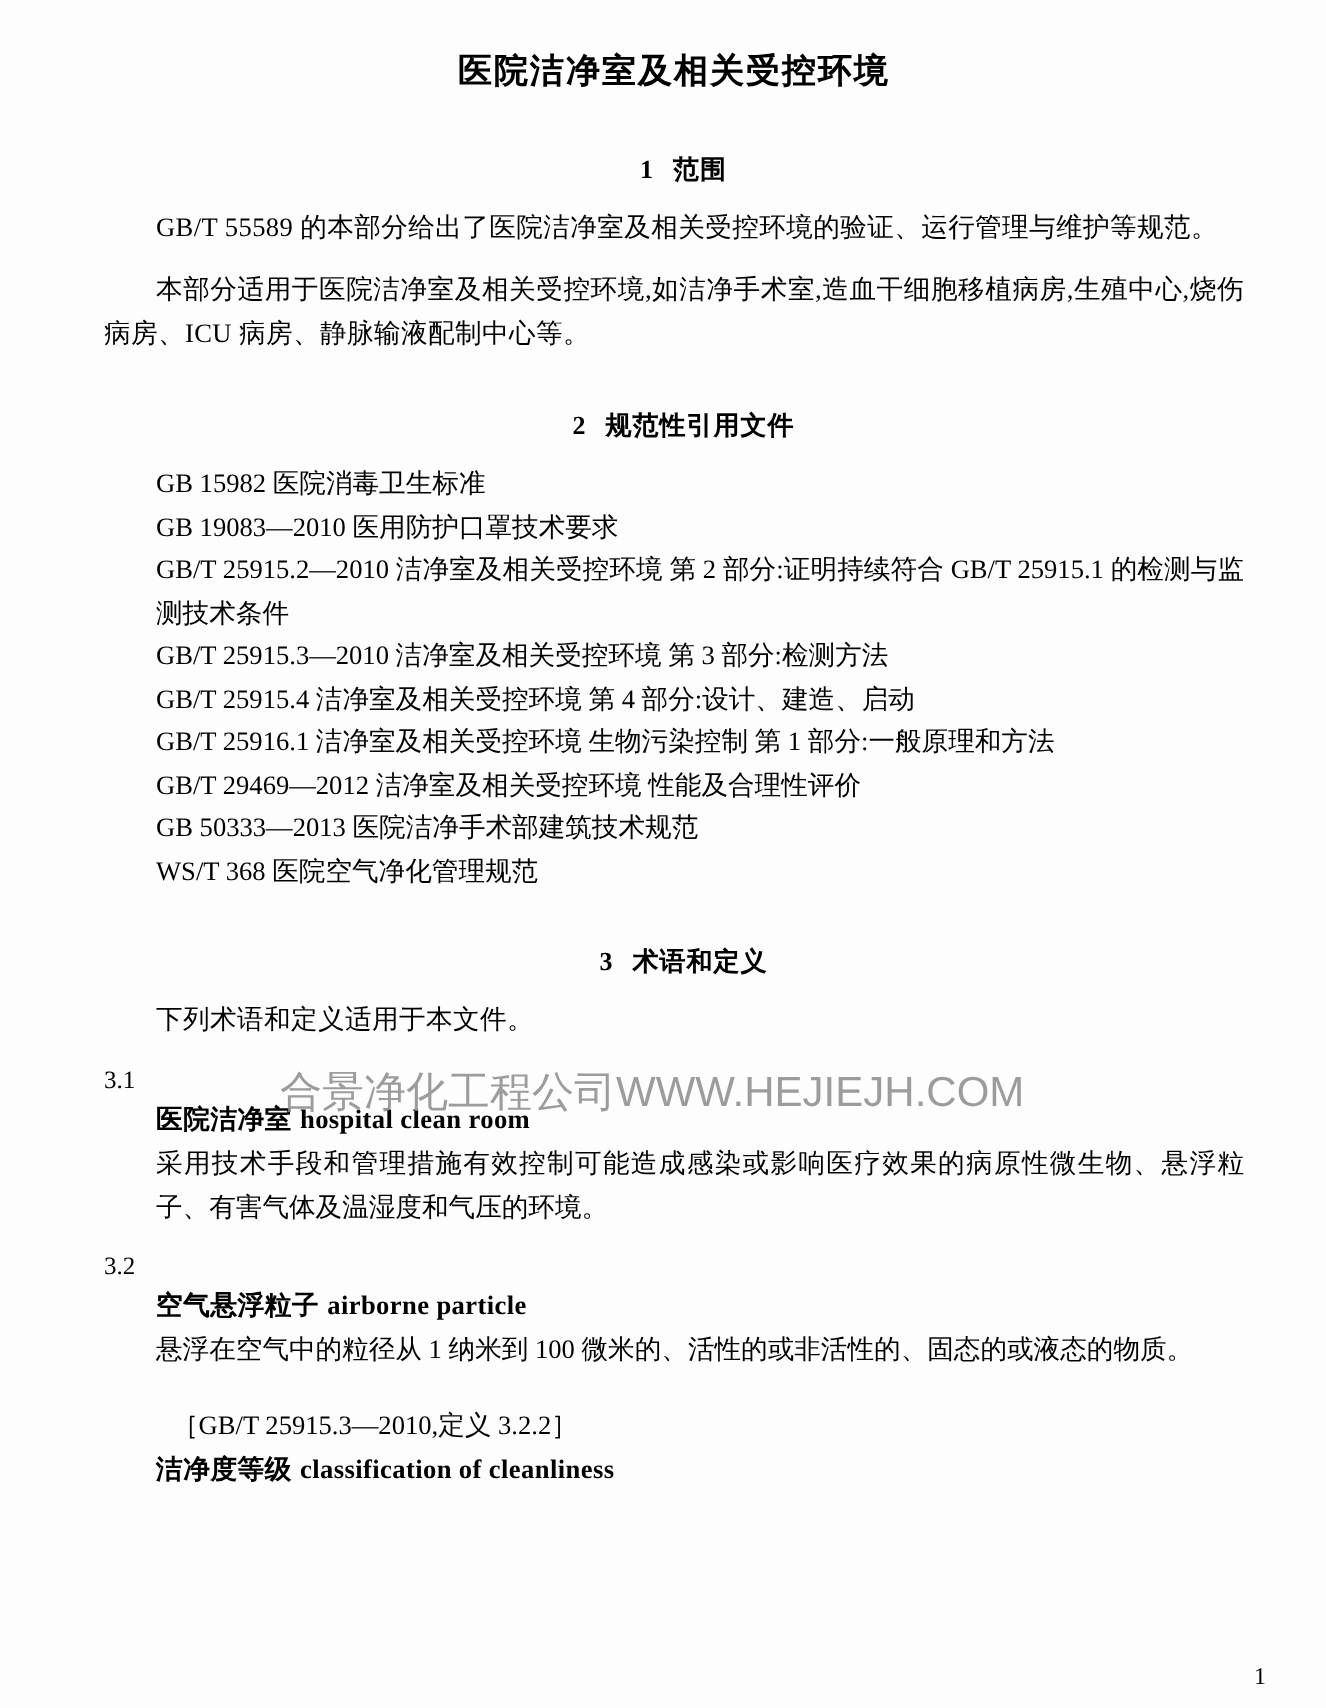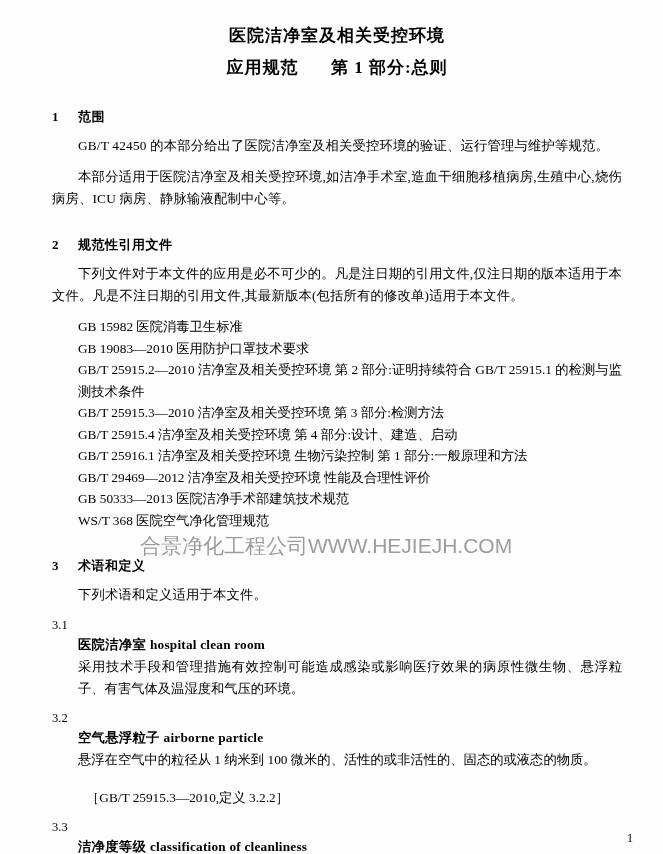--- a/index.html
+++ b/index.html
@@ -39,20 +39,21 @@
   }
   .doc-title .gap {
     display: inline-block;
     width: 22px;
   }
   .sec-head {
     font-weight: bold;
     font-size: 13px;
     margin-top: 26px;
     letter-spacing: 0.5px;
+    text-align: center;
   }
   .sec-head .num {
     display: inline-block;
     width: 26px;
   }
   .para {
     font-size: 13.3px;
     line-height: 22px;
     text-align: justify;
     margin-top: 9px;
@@ -121,37 +122,31 @@
   }
 </style>
 </head>
 <body>
 
 <div class="page">
   <div class="content">
 
     <div class="doc-title">
       <div class="line1">医院洁净室及相关受控环境</div>
-      <div class="line2">
-        <span>应用规范</span>
-        <span class="gap"></span>
-        <span>第 1 部分:总则</span>
-      </div>
     </div>
 
     <div class="sec-head">
       <span class="num">1</span><span>范围</span>
     </div>
-    <div class="para indent">GB/T 42450 的本部分给出了医院洁净室及相关受控环境的验证、运行管理与维护等规范。</div>
+    <div class="para indent">GB/T 55589 的本部分给出了医院洁净室及相关受控环境的验证、运行管理与维护等规范。</div>
     <div class="para indent">本部分适用于医院洁净室及相关受控环境,如洁净手术室,造血干细胞移植病房,生殖中心,烧伤病房、ICU 病房、静脉输液配制中心等。</div>
 
     <div class="sec-head">
       <span class="num">2</span><span>规范性引用文件</span>
     </div>
-    <div class="para indent">下列文件对于本文件的应用是必不可少的。凡是注日期的引用文件,仅注日期的版本适用于本文件。凡是不注日期的引用文件,其最新版本(包括所有的修改单)适用于本文件。</div>
     <div class="ref-list">
       <div class="ref">GB 15982    医院消毒卫生标准</div>
       <div class="ref">GB 19083—2010    医用防护口罩技术要求</div>
       <div class="ref">GB/T 25915.2—2010    洁净室及相关受控环境    第 2 部分:证明持续符合 GB/T 25915.1 的检测与监测技术条件</div>
       <div class="ref">GB/T 25915.3—2010    洁净室及相关受控环境    第 3 部分:检测方法</div>
       <div class="ref">GB/T 25915.4    洁净室及相关受控环境    第 4 部分:设计、建造、启动</div>
       <div class="ref">GB/T 25916.1    洁净室及相关受控环境    生物污染控制    第 1 部分:一般原理和方法</div>
       <div class="ref">GB/T 29469—2012    洁净室及相关受控环境    性能及合理性评价</div>
       <div class="ref">GB 50333—2013    医院洁净手术部建筑技术规范</div>
       <div class="ref">WS/T 368    医院空气净化管理规范</div>
@@ -168,21 +163,20 @@
     </div>
     <div class="term-def">采用技术手段和管理措施有效控制可能造成感染或影响医疗效果的病原性微生物、悬浮粒子、有害气体及温湿度和气压的环境。</div>
 
     <div class="term-num">3.2</div>
     <div class="term-name">
       <span>空气悬浮粒子</span><span class="en">airborne particle</span>
     </div>
     <div class="term-def">悬浮在空气中的粒径从 1 纳米到 100 微米的、活性的或非活性的、固态的或液态的物质。</div>
     <div class="term-src">［GB/T 25915.3—2010,定义 3.2.2］</div>
 
-    <div class="term-num">3.3</div>
     <div class="term-name">
       <span>洁净度等级</span><span class="en">classification of cleanliness</span>
     </div>
 
   </div>
 
   <div class="watermark">合景净化工程公司WWW.HEJIEJH.COM</div>
   <div class="page-num">1</div>
 </div>
 

